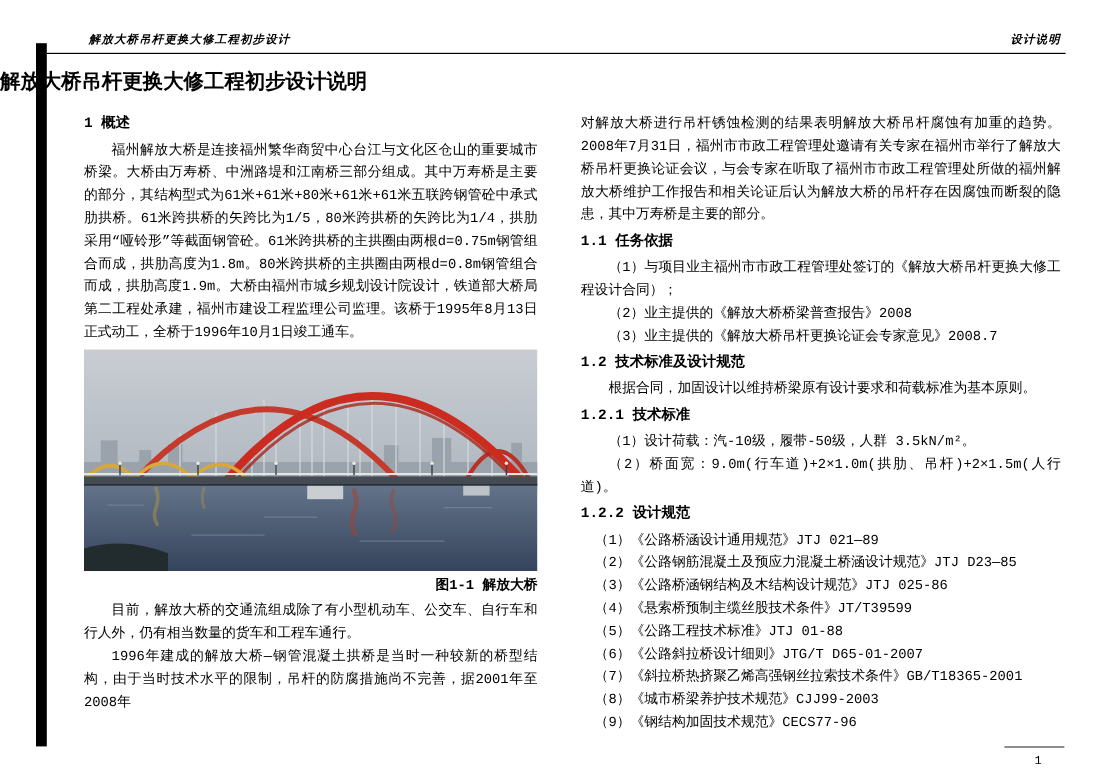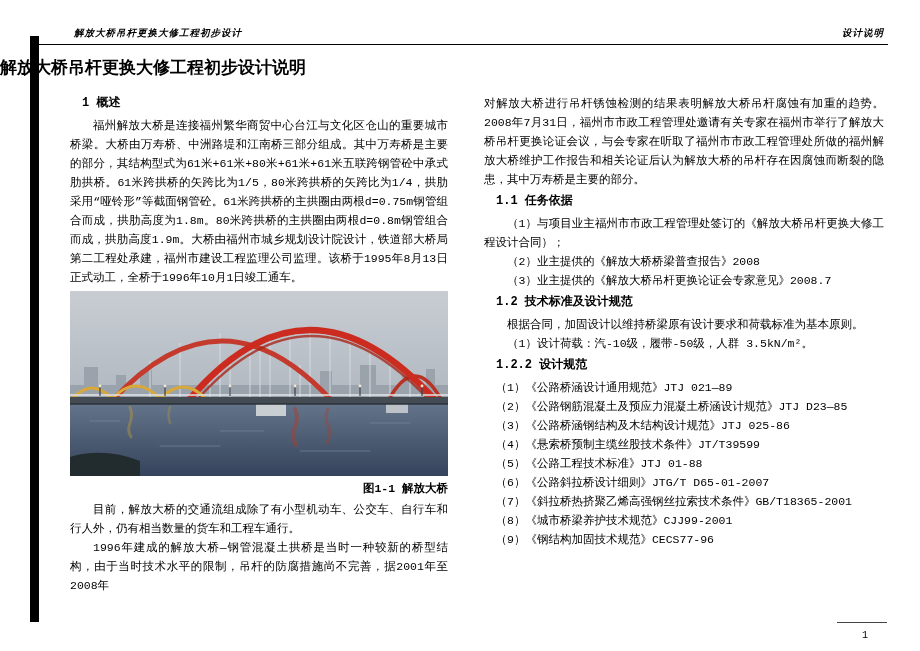--- a/index.html
+++ b/index.html
@@ -9,21 +9,21 @@
     overflow:hidden; margin:0 auto;
   }
   .left-bar { position:absolute; left:30px; top:36px; width:9px; height:586px; background:#000; }
   .header { position:absolute; left:74px; right:36px; top:27px; display:flex; justify-content:space-between;
             font-size:9.5px; font-weight:bold; font-style:italic; letter-spacing:1px; }
   .header-rule { position:absolute; left:39px; right:32px; top:44px; border-top:1.5px solid #000; }
   .doc-title { position:absolute; top:56px; left:0; right:0; font-size:17px; font-weight:bold; margin:0; }
   .col { position:absolute; top:94px; font-size:11.5px; line-height:19px; text-align:justify; }
   .col-left  { left:70px;  width:378px; }
   .col-right { left:484px; width:400px; }
-  .h-sec   { font-size:12px; font-weight:bold; margin:3px 12px 3px; }
+  .h-sec   { font-size:12px; font-weight:bold; margin:3px 0 3px; }
   .h-first { margin-top:0; }
   .para      { margin:0; text-indent:2em; }
   .para-cont { margin:0; text-indent:0; }
   .item { margin:0; text-indent:2em; }
   .spec { margin:0; text-indent:1em; }
   .bridge-figure { margin:4px 0 2px; }
   .photo { width:378px; height:185px; overflow:hidden; }
   .photo svg { display:block; }
   .caption { text-align:right; font-weight:bold; font-size:11.5px; margin:3px 0 2px; }
   .footer-rule { position:absolute; right:33px; bottom:28px; width:50px; border-top:1px solid #444; }
@@ -159,30 +159,32 @@
     <p class="para-cont">对解放大桥进行吊杆锈蚀检测的结果表明解放大桥吊杆腐蚀有加重的趋势。2008年7月31日，福州市市政工程管理处邀请有关专家在福州市举行了解放大桥吊杆更换论证会议，与会专家在听取了福州市市政工程管理处所做的福州解放大桥维护工作报告和相关论证后认为解放大桥的吊杆存在因腐蚀而断裂的隐患，其中万寿桥是主要的部分。</p>
 
     <h2 class="h-sec">1.1 任务依据</h2>
     <p class="item">（1）与项目业主福州市市政工程管理处签订的《解放大桥吊杆更换大修工程设计合同）；</p>
     <p class="item">（2）业主提供的《解放大桥桥梁普查报告》2008</p>
     <p class="item">（3）业主提供的《解放大桥吊杆更换论证会专家意见》2008.7</p>
 
     <h2 class="h-sec">1.2 技术标准及设计规范</h2>
     <p class="para">根据合同，加固设计以维持桥梁原有设计要求和荷载标准为基本原则。</p>
 
+    <h2 class="h-sec">1.2.1 技术标准</h2>
     <p class="item">（1）设计荷载：汽-10级，履带-50级，人群 3.5kN/m²。</p>
+    <p class="item">（2）桥面宽：9.0m(行车道)+2×1.0m(拱肋、吊杆)+2×1.5m(人行道)。</p>
 
     <h2 class="h-sec">1.2.2 设计规范</h2>
     <p class="spec">（1）《公路桥涵设计通用规范》JTJ 021—89</p>
     <p class="spec">（2）《公路钢筋混凝土及预应力混凝土桥涵设计规范》JTJ D23—85</p>
     <p class="spec">（3）《公路桥涵钢结构及木结构设计规范》JTJ 025-86</p>
     <p class="spec">（4）《悬索桥预制主缆丝股技术条件》JT/T39599</p>
     <p class="spec">（5）《公路工程技术标准》JTJ 01-88</p>
     <p class="spec">（6）《公路斜拉桥设计细则》JTG/T D65-01-2007</p>
     <p class="spec">（7）《斜拉桥热挤聚乙烯高强钢丝拉索技术条件》GB/T18365-2001</p>
-    <p class="spec">（8）《城市桥梁养护技术规范》CJJ99-2001</p>
+    <p class="spec">（8）《城市桥梁养护技术规范》CJJ99-2003</p>
     <p class="spec">（9）《钢结构加固技术规范》CECS77-96</p>
   </div>
 
   <div class="footer-rule"></div>
   <span class="page-num">1</span>
 
 </div>
 
 </body></html>

